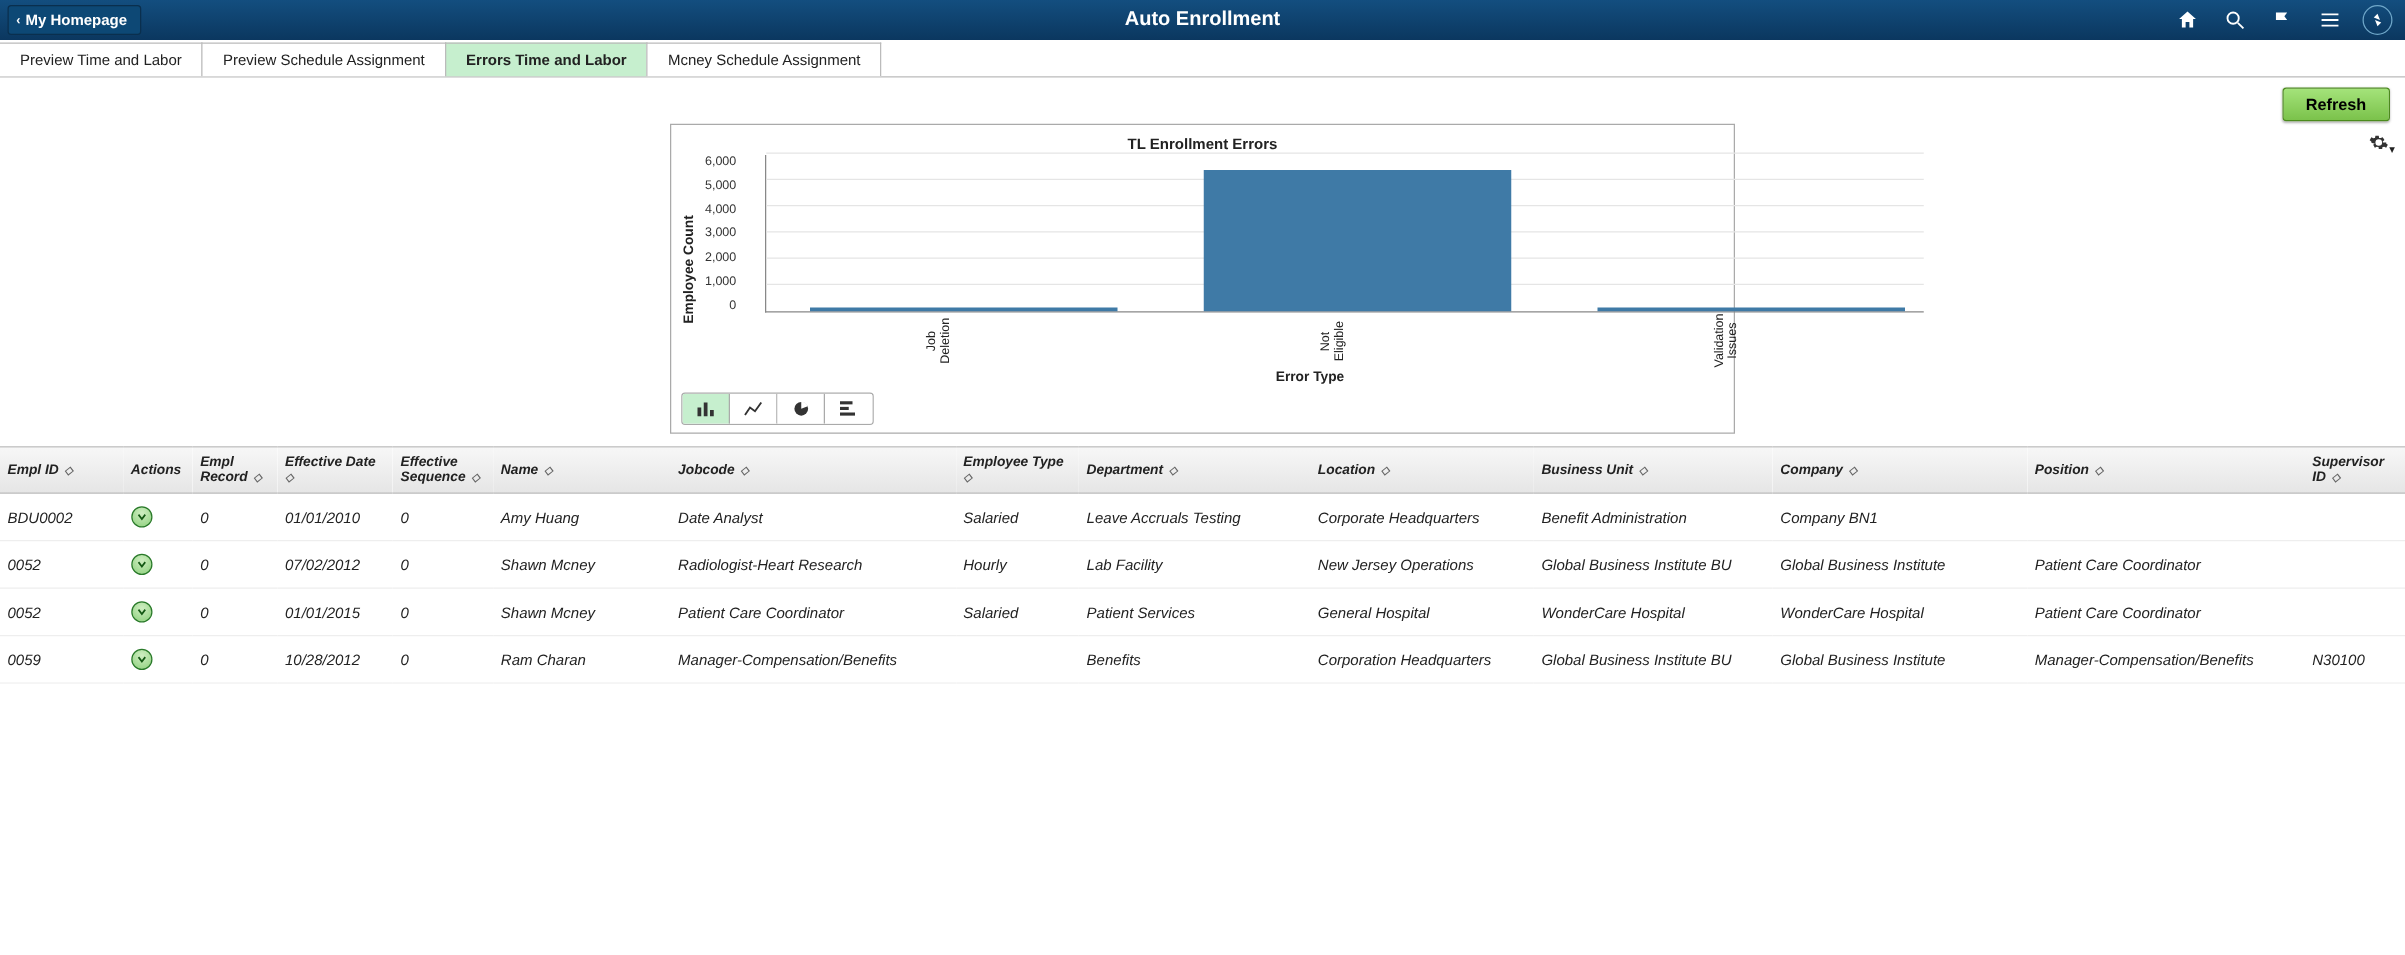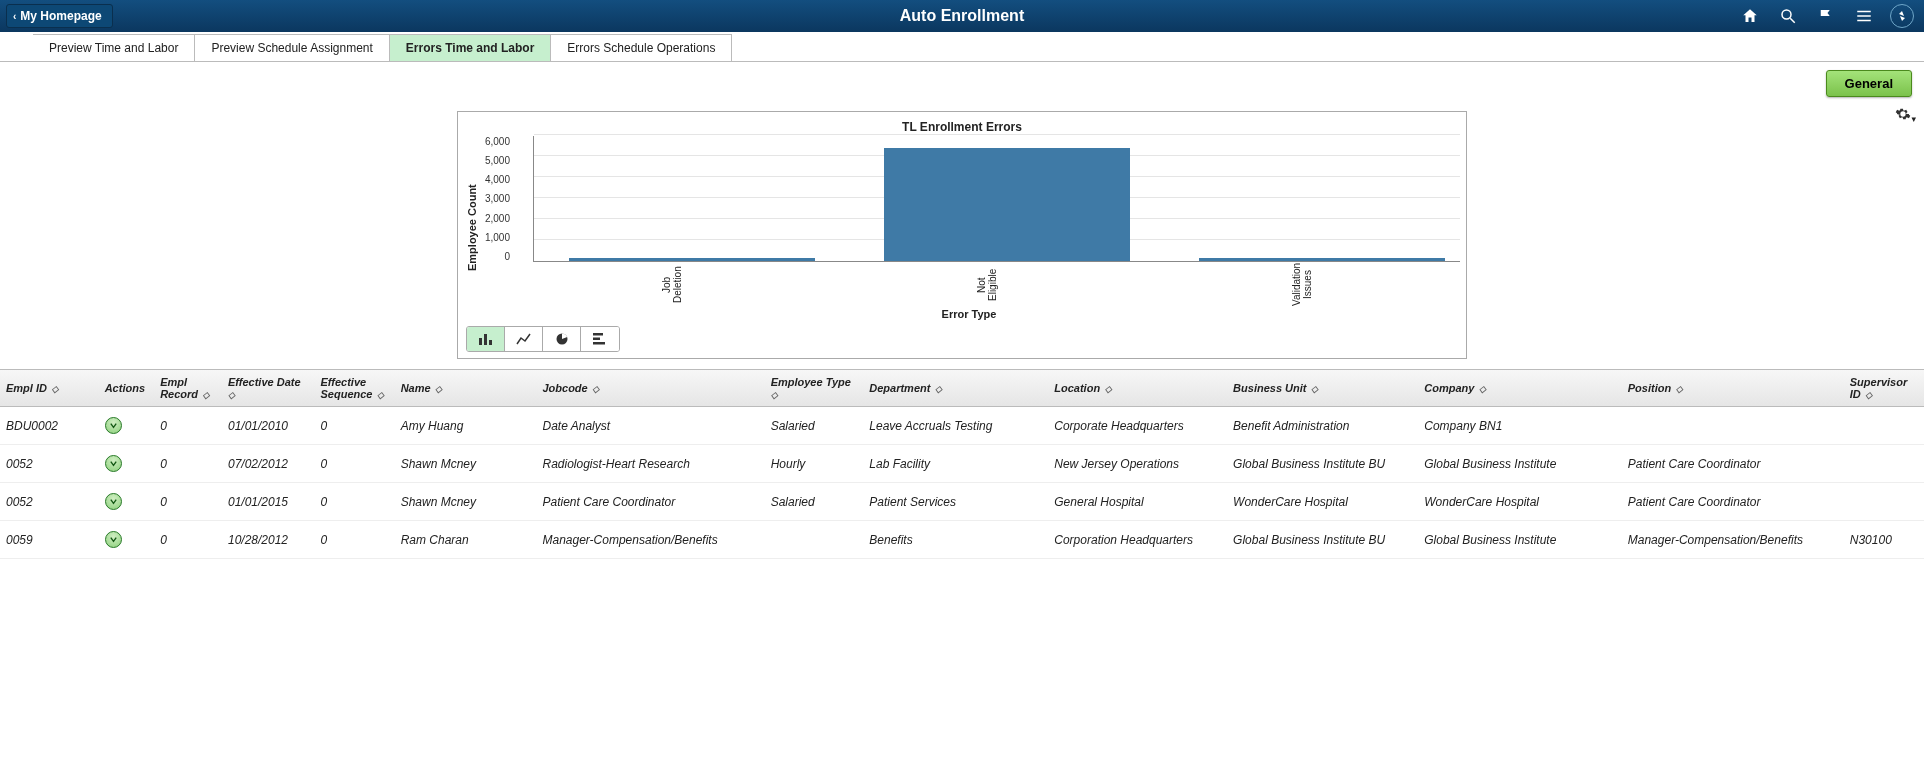--- a/index.html
+++ b/index.html
@@ -12,29 +12,29 @@
   .page-title { position:absolute; left:50%; transform:translateX(-50%); font-weight:bold; font-size:16px; }
   .header-icons { margin-left:auto; display:flex; align-items:center; gap:10px; padding-right:8px; }
   .header-icons .hicon { width:28px; height:28px; display:flex; align-items:center; justify-content:center; cursor:pointer; }
   .header-icons .hicon svg { fill:#fff; }
   .circ-icon { border:1px solid #6fa7c9; border-radius:50%; width:24px;height:24px; display:flex;align-items:center;justify-content:center;}
 
   
   .tabs-row { border-bottom:1px solid #bbb; background:#fff; display:flex; }
   .tab { padding:6px 16px; border:1px solid #bbb; border-bottom:none; background:#fff; cursor:pointer; font-size:12px; margin-right:-1px; margin-top:2px; }
   .tab.active { background:#c6efce; font-weight:bold; }
-  .tab:first-child { border-left:none;margin-left:33px; }
+  .tab:first-child { border-left:none; }
 
   
   .action-bar { display:flex; justify-content:flex-end; align-items:flex-start; padding:8px 12px 0 12px; gap:8px; position:relative; }
   .refresh-btn { background:linear-gradient(to bottom,#a4e37a,#7bc24b); border:1px solid #4b8a1d; border-radius:3px; padding:5px 18px; font-weight:bold; font-size:13px; cursor:pointer; color:#000; box-shadow:0 1px 2px rgba(0,0,0,0.3); }
   .gear-wrap { position:absolute; right:8px; top:44px; cursor:pointer; }
 
   
-  .chart-panel { border:1px solid #aaa; width:1010px; margin:14px auto 10px auto; padding:6px 8px 6px 8px; }
+  .chart-panel { border:1px solid #aaa; width:852px; margin:2px auto 10px auto; padding:6px 8px 6px 8px; }
   .chart-title { text-align:center; font-weight:bold; font-size:12px; margin:2px 0 2px 0; }
   .chart-body { display:flex; }
   .ylabel { writing-mode: vertical-rl; transform:rotate(180deg); text-align:center; font-size:11px; font-weight:bold; padding:0 0 0 0; width:16px; }
   .plot-col { flex:1; }
   .yaxis-and-plot { display:flex;gap:19px; }
   .yaxis { width:36px; display:flex; flex-direction:column; justify-content:space-between; align-items:flex-end; font-size:10px; color:#333; height:126px; padding-right:4px; }
   .plot { position:relative; flex:1; height:126px; border-left:1px solid #888; border-bottom:1px solid #888; }
   .grid-h { position:absolute; left:0; right:0; border-top:1px solid #e5e5e5; }
   .bar { position:absolute; bottom:0; background:#3f7aa6; }
   .xaxis-labels { display:flex; margin-top:2px; height:42px; }
@@ -99,25 +99,25 @@
           </svg>
         </div>
     </div>
   </div>
 </div>
 
 <div class="tabs-row">
   <div class="tab">Preview Time and Labor</div>
   <div class="tab">Preview Schedule Assignment</div>
   <div class="tab active">Errors Time and Labor</div>
-  <div class="tab">Errors Schedule Operations</div>
+  <div class="tab">Mcney Schedule Assignment</div>
 </div>
 
 <div class="action-bar">
-  <button class="refresh-btn">General</button>
+  <button class="refresh-btn">Refresh</button>
   <div class="gear-wrap">
     <svg width="16" height="16" viewBox="0 0 24 24">
         <path fill="#333" d="M12 8a4 4 0 100 8 4 4 0 000-8zm9 4a7 7 0 01-.1 1.2l2 1.6-2 3.4-2.4-1a7 7 0 01-2 .1l-.4 2.6h-4l-.4-2.6a7 7 0 01-2-.1l-2.4 1-2-3.4 2-1.6A7 7 0 013 12a7 7 0 01.1-1.2l-2-1.6 2-3.4 2.4 1a7 7 0 012-.1L8 4h4l.4 2.6a7 7 0 012 .1l2.4-1 2 3.4-2 1.6c.1.4.2.8.2 1.3z"></path>
       </svg><span style="font-size:9px;">▾</span>
   </div>
 </div>
 
 <div class="chart-panel">
   <div class="chart-title">TL Enrollment Errors</div>
   <div class="chart-body">

